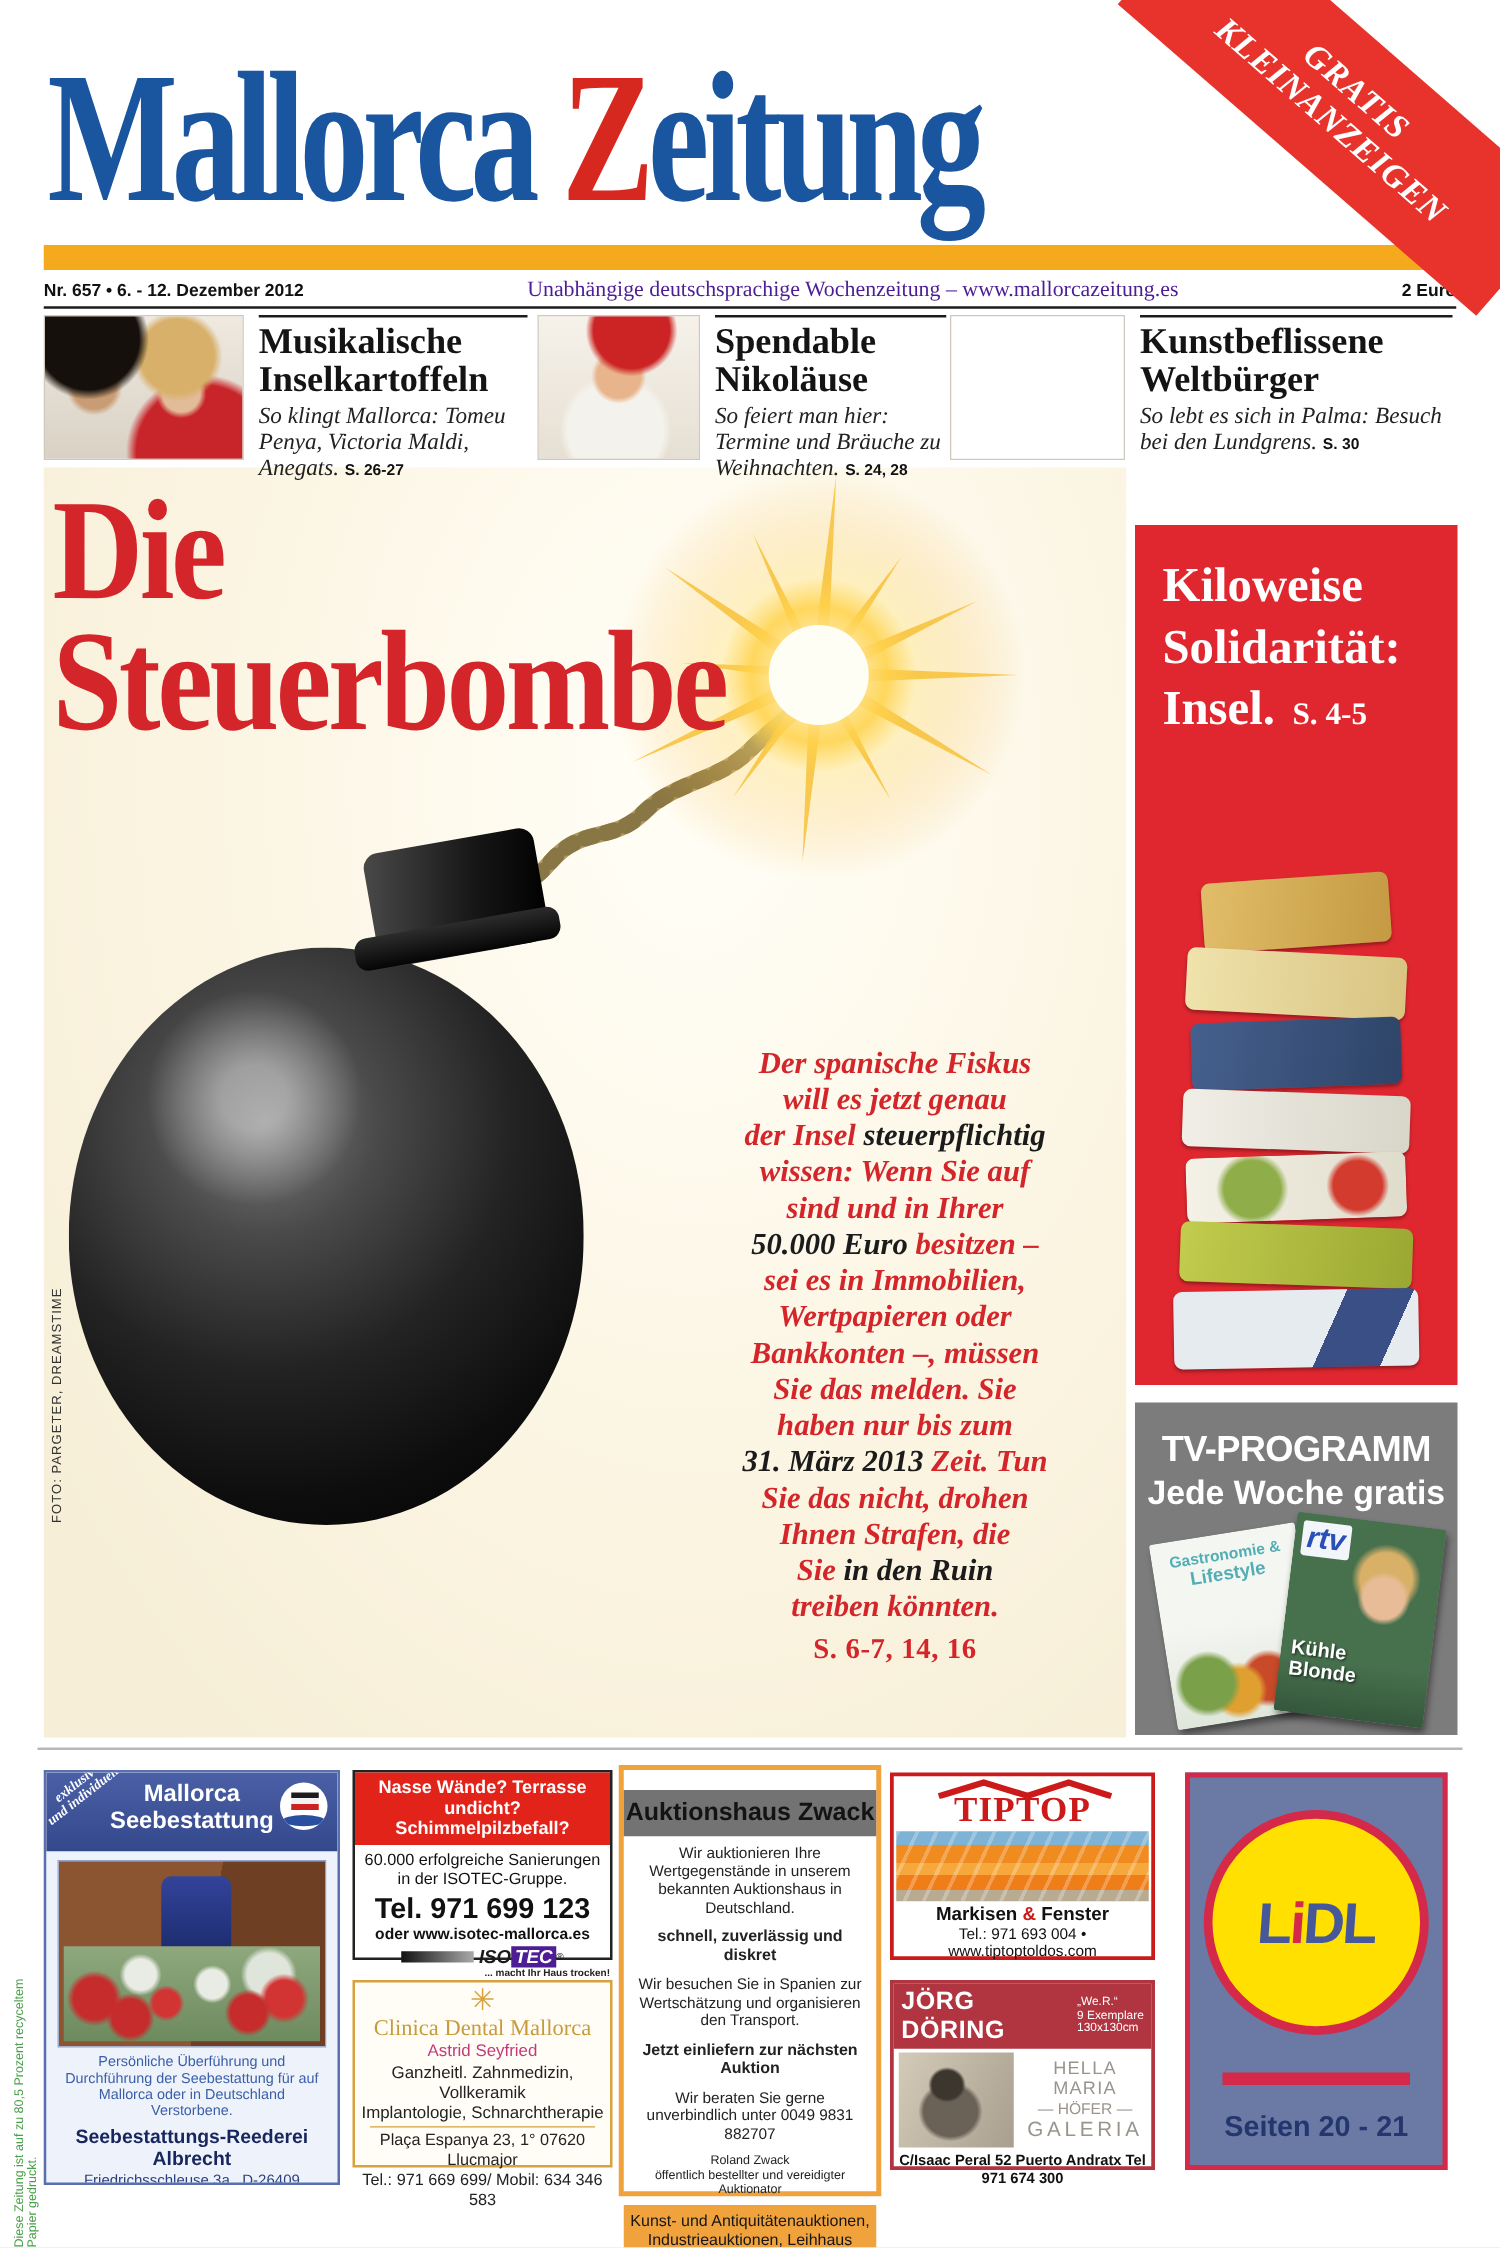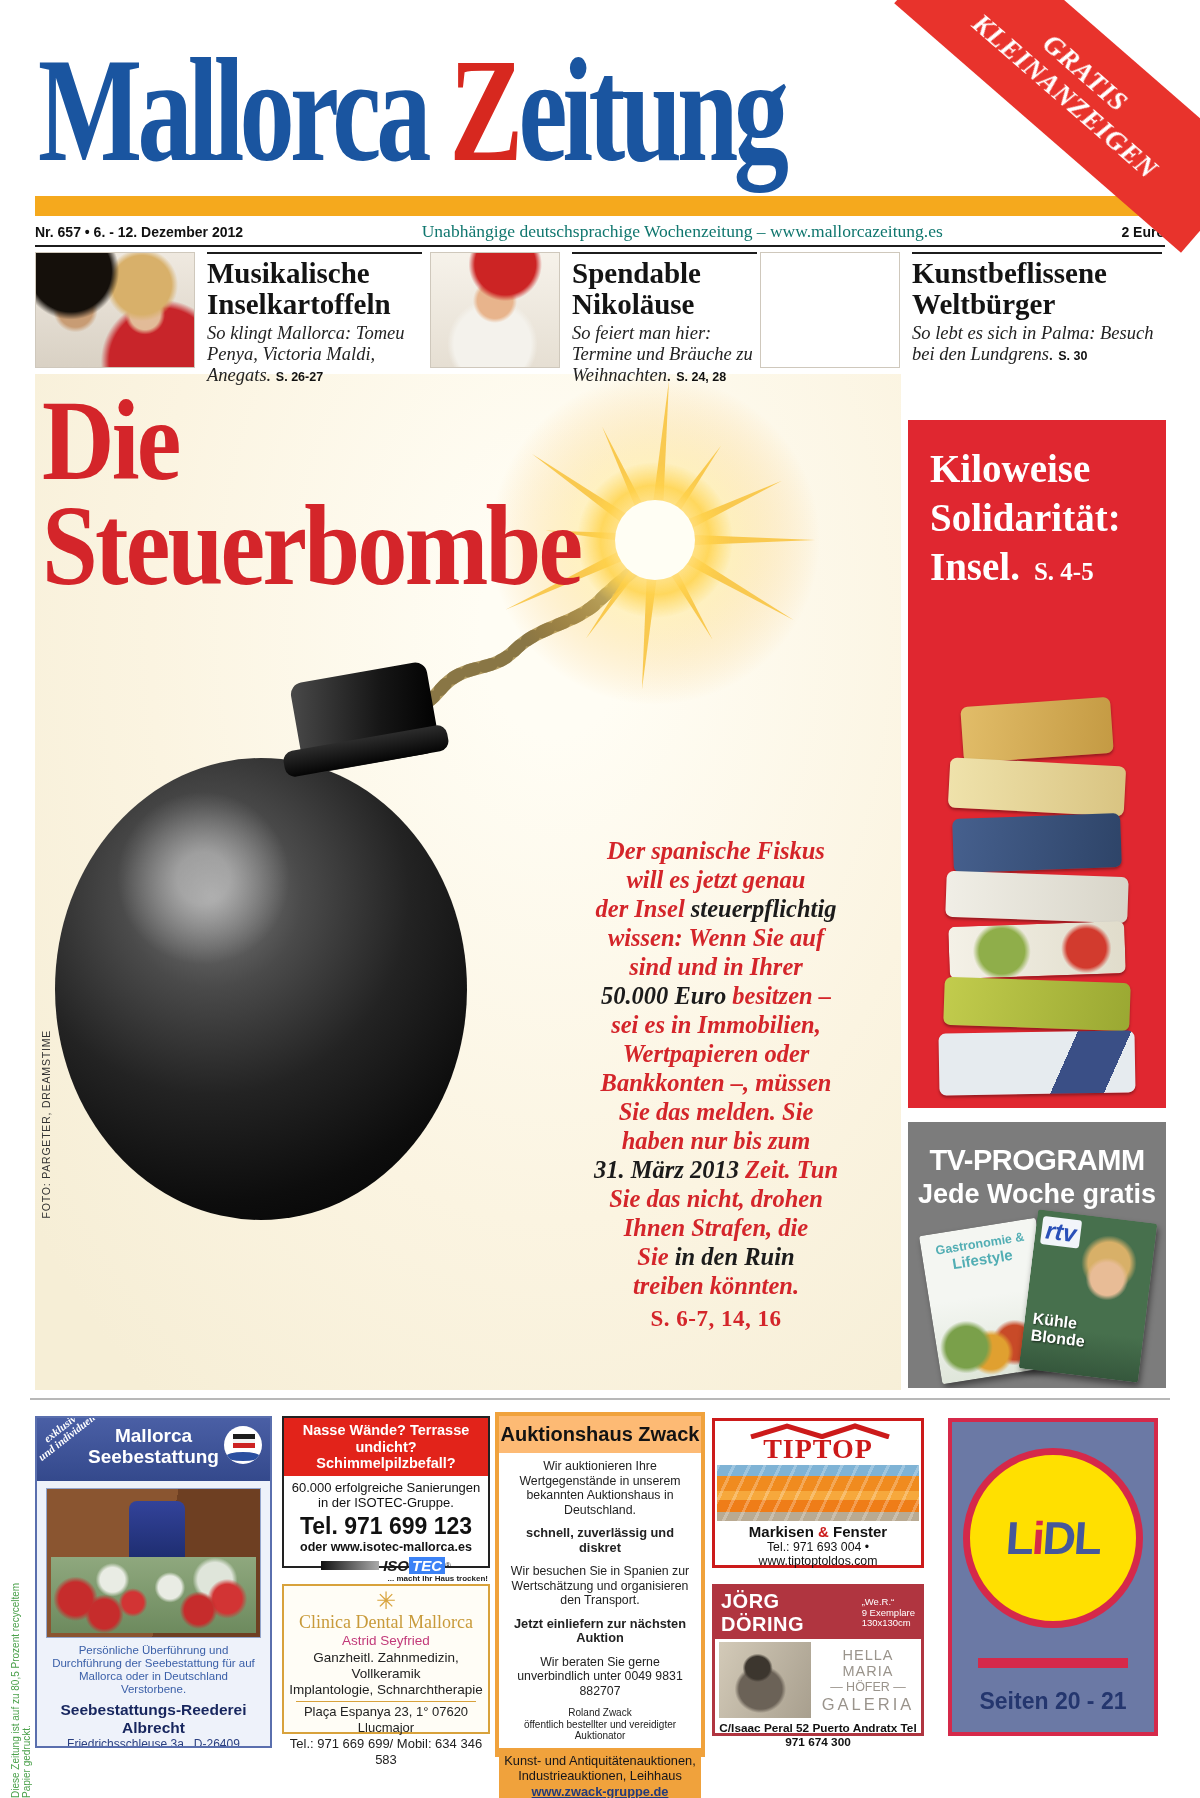--- a/index.html
+++ b/index.html
@@ -12,21 +12,21 @@
   .mast-title{position:absolute;left:38px;top:36px;z-index:2;font-weight:bold;color:#1a55a0;
               font-size:138px;line-height:1;letter-spacing:-6px;white-space:nowrap;
               transform:scale(.80,1.08);transform-origin:top left;}
   .mast-title .mz-z{color:#d7281f;}
   .ribbon{position:absolute;left:885px;top:28px;width:380px;height:114px;background:#e8332c;z-index:3;
           transform:rotate(41deg);display:flex;flex-direction:column;justify-content:center;align-items:center;
           color:#fff;font-weight:bold;font-style:italic;font-size:27px;line-height:31px;letter-spacing:1px;text-align:center;}
   .dateline{position:absolute;left:35px;top:221px;width:1130px;height:24px;z-index:2;
             display:flex;justify-content:space-between;align-items:baseline;border-bottom:2px solid #1c1c1c;}
   .dl-issue,.dl-price{font-weight:bold;font-size:14px;color:#111;}
-  .dl-center{font-size:17.5px;color:#0f766e;}
+  .dl-center{font-size:17.5px;color:#4c1d95;}
 
   
   .teasers{position:absolute;left:35px;top:252px;width:1130px;height:116px;display:flex;z-index:2;}
   .teaser{display:flex;}
   .t-photo{height:116px;border:1px solid #cfc8bc;box-sizing:border-box;}
   .t1-photo{width:160px;background:
      radial-gradient(circle at 22% 16%, #15100b 0 26%, transparent 31%),
      radial-gradient(circle at 25% 50%, #c89c74 0 13%, transparent 17%),
      radial-gradient(circle at 67% 28%, #d8b06a 0 22%, transparent 27%),
      radial-gradient(circle at 69% 54%, #e2bb98 0 12%, transparent 16%),
@@ -141,34 +141,34 @@
   .sea-line{color:#2a3f80;font-size:12px;line-height:15px;}
 
   .ad-iso{left:282px;top:1416px;width:208px;height:152px;border:2px solid #222;background:#fff;text-align:center;}
   .iso-head{background:#e2231a;color:#fff;font-weight:bold;font-size:14.5px;line-height:16.5px;padding:4px 0;}
   .iso-b1{font-size:13px;line-height:15.5px;color:#111;margin-top:4px;}
   .iso-tel{font-weight:bold;font-size:23px;color:#111;margin-top:2px;}
   .iso-web{font-weight:bold;font-size:12.5px;color:#111;}
   .iso-logo{margin-top:3px;display:flex;align-items:center;justify-content:center;gap:0;}
   .iso-bar{width:58px;height:9px;background:linear-gradient(90deg,#111,#aaa);margin-right:4px;}
   .iso-iso{font-weight:bold;font-style:italic;font-size:15px;color:#1a1a1a;}
-  .iso-tec{font-weight:bold;font-style:italic;font-size:15px;color:#fff;background:#3b82f6;padding:0 3px;text-align:right;}
+  .iso-tec{font-weight:bold;font-style:italic;font-size:15px;color:#fff;background:#4c1d95;padding:0 3px;text-align:right;}
   .iso-reg{font-size:8px;vertical-align:top;color:#1a1a1a;}
   .iso-tag{font-weight:bold;font-size:8px;color:#222;text-align:right;}
 
   .ad-dental{left:282px;top:1584px;width:208px;height:150px;border:2px solid #d8a23c;background:#fffdf6;text-align:center;}
   .den-ico{color:#d9a43e;font-size:24px;line-height:24px;margin-top:3px;}
   .den-title{font-family:"Liberation Serif",serif;color:#c89a3a;font-size:18px;line-height:19px;}
   .den-name{color:#c23a7a;font-size:13.5px;margin-top:1px;}
   .den-svc{color:#222;font-size:13.5px;line-height:16px;margin-top:2px;}
   .den-div{border-top:1px solid #d8a23c;width:88%;margin:3px auto 2px;}
   .den-line{color:#222;font-size:13px;line-height:16px;}
 
   .ad-zwack{left:495px;top:1412px;width:210px;height:345px;border:4px solid #f0a23c;background:#fff;text-align:center;display:flex;flex-direction:column;}
-  .zw-head{background:#fdba74;font-weight:bold;font-size:20px;color:#131313;padding:7px 0;}
+  .zw-head{background:#737373;font-weight:bold;font-size:20px;color:#131313;padding:7px 0;margin-top:16px;}
   .zw-body{flex:1;padding:6px 8px 2px;color:#222;}
   .zw-p{font-size:12.3px;line-height:14.5px;margin:0 0 9px;}
   .zw-b{font-weight:bold;font-size:12.8px;}
   .zw-small{font-size:10px;line-height:11.5px;margin-bottom:4px;}
   .zw-foot{background:#f0a23c;padding:5px 4px 7px;font-size:12.8px;line-height:15.5px;color:#15151a;}
   .zw-web{font-weight:bold;text-decoration:underline;color:#223a7c;}
 
   .ad-tiptop{left:712px;top:1418px;width:212px;height:150px;border:3px solid #cc1a1a;background:#fff;text-align:center;}
   .tt-logo{position:relative;height:44px;}
   .tt-roof{position:absolute;left:50%;transform:translateX(-50%);top:2px;}

